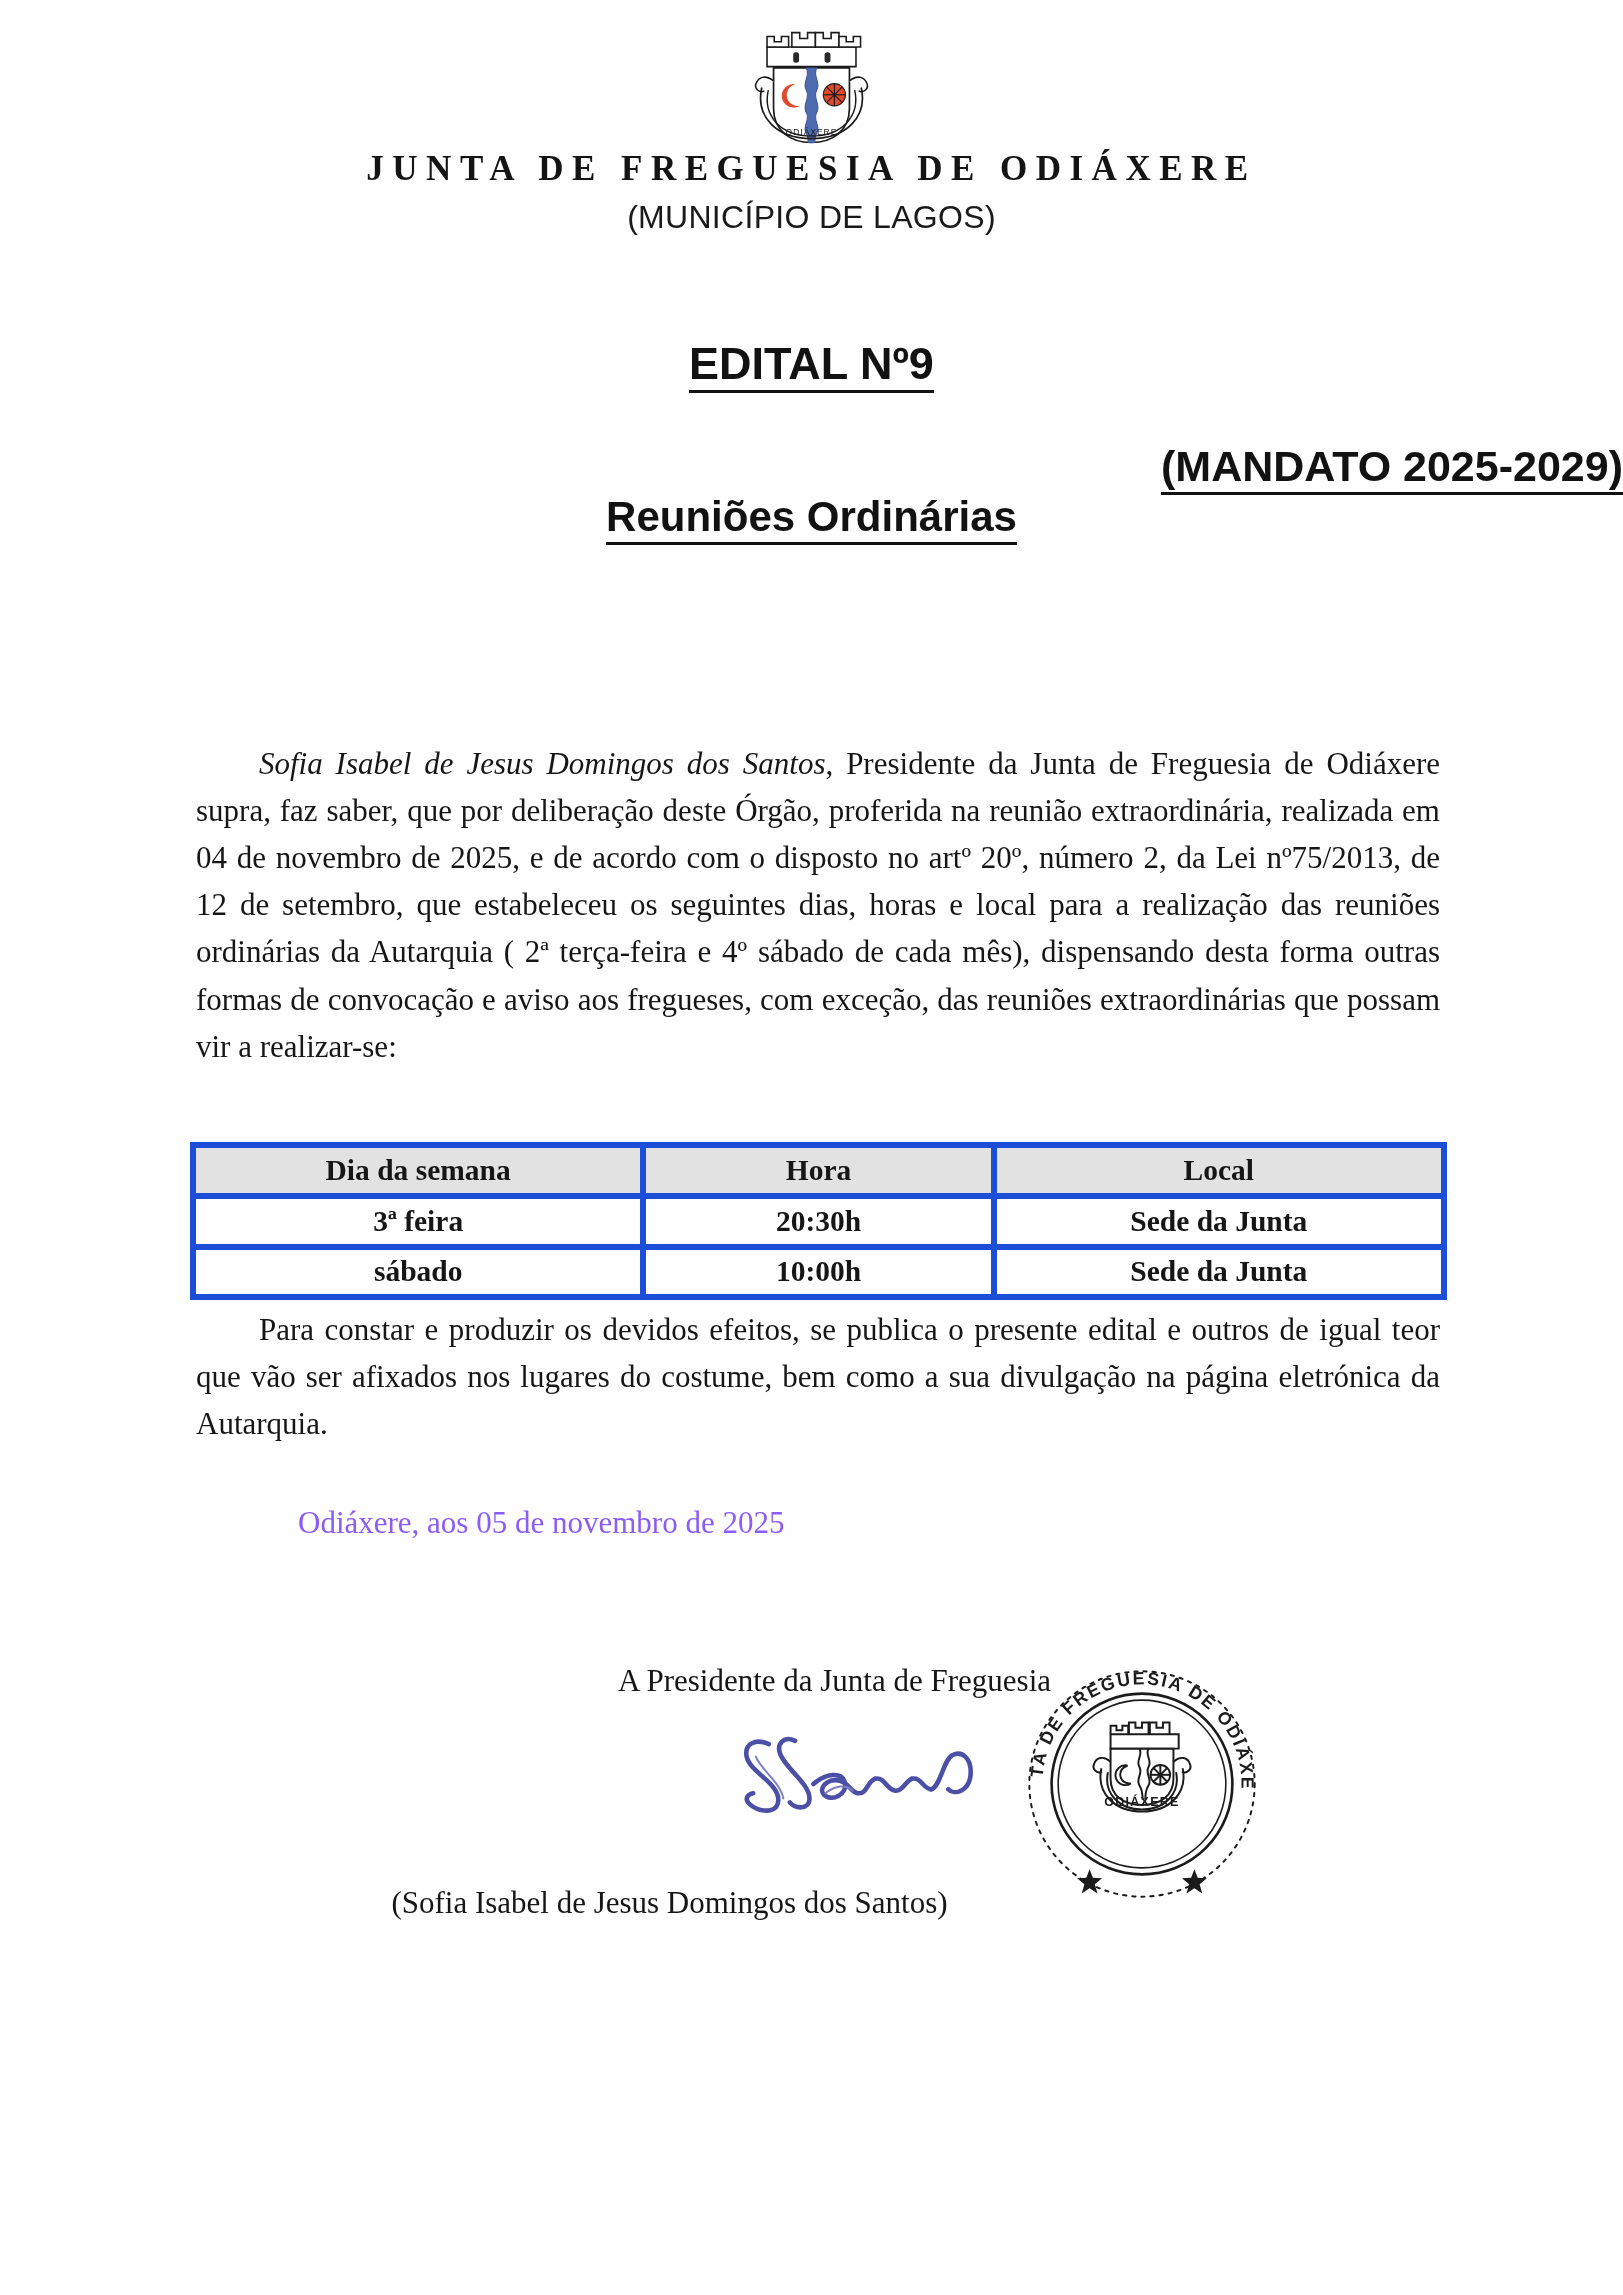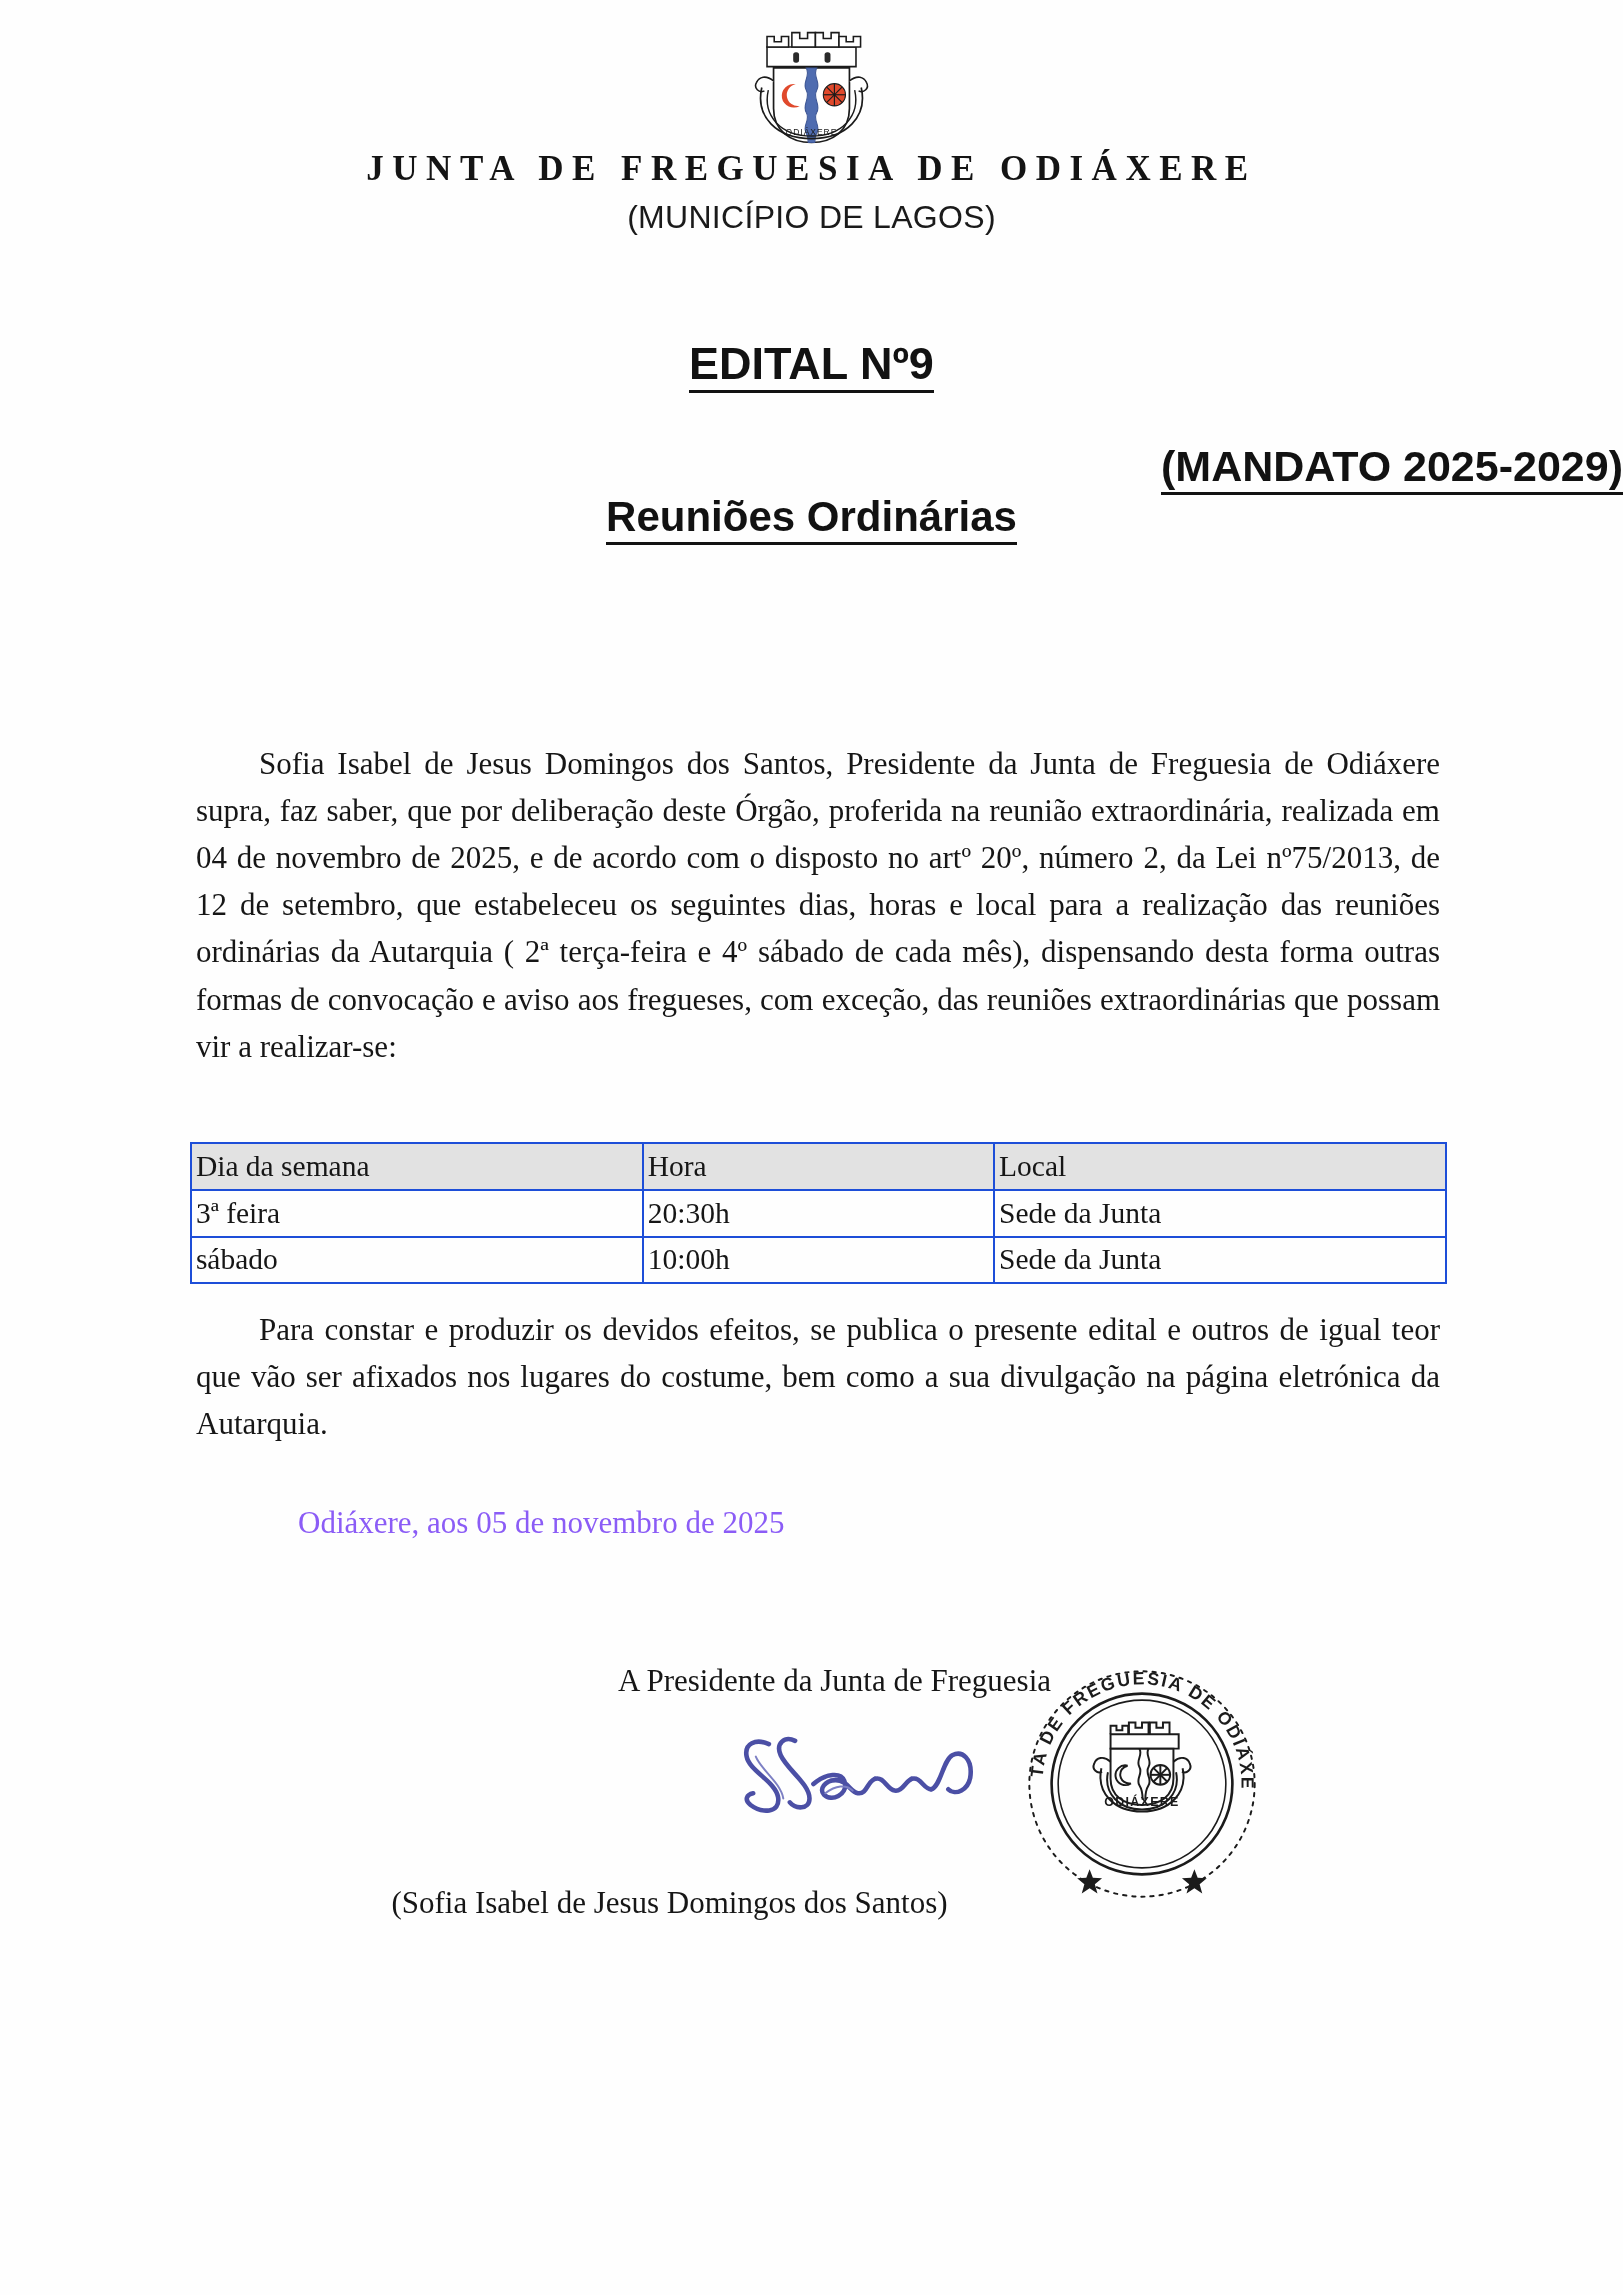--- a/index.html
+++ b/index.html
@@ -85,42 +85,42 @@
   p.para {
     font-family: "Liberation Serif", serif;
     font-size: 31px;
     line-height: 1.52;
     text-align: justify;
     text-justify: inter-word;
     margin: 0;
     color: #161616;
   }
   .indent { display: inline-block; width: 63px; }
-  .nm { }
+  .nm { font-style: italic; }
 
   
   .schedule-wrap {
     position: absolute;
     left: 190px;
     top: 1142px;
     width: 1257px;
   }
   table.schedule {
     border-collapse: collapse;
     width: 100%;
     font-family: "Liberation Serif", serif;
     font-size: 29.5px;
     color: #161616;
   }
   table.schedule th,
   table.schedule td {
-    border: 2px solid #1d4ed8;
-    text-align: left;
+    border: 6px solid #1d4ed8;
+    text-align: center;
     padding: 5.9px 3.9px;
-    font-weight: 400;
+    font-weight: 700;
   }
   table.schedule thead th {
     background: #e2e2e2;
   }
   table.schedule col.c1 { width: 36%; }
   table.schedule col.c2 { width: 28%; }
   table.schedule col.c3 { width: 36%; }
 
   
   .closing-block {

